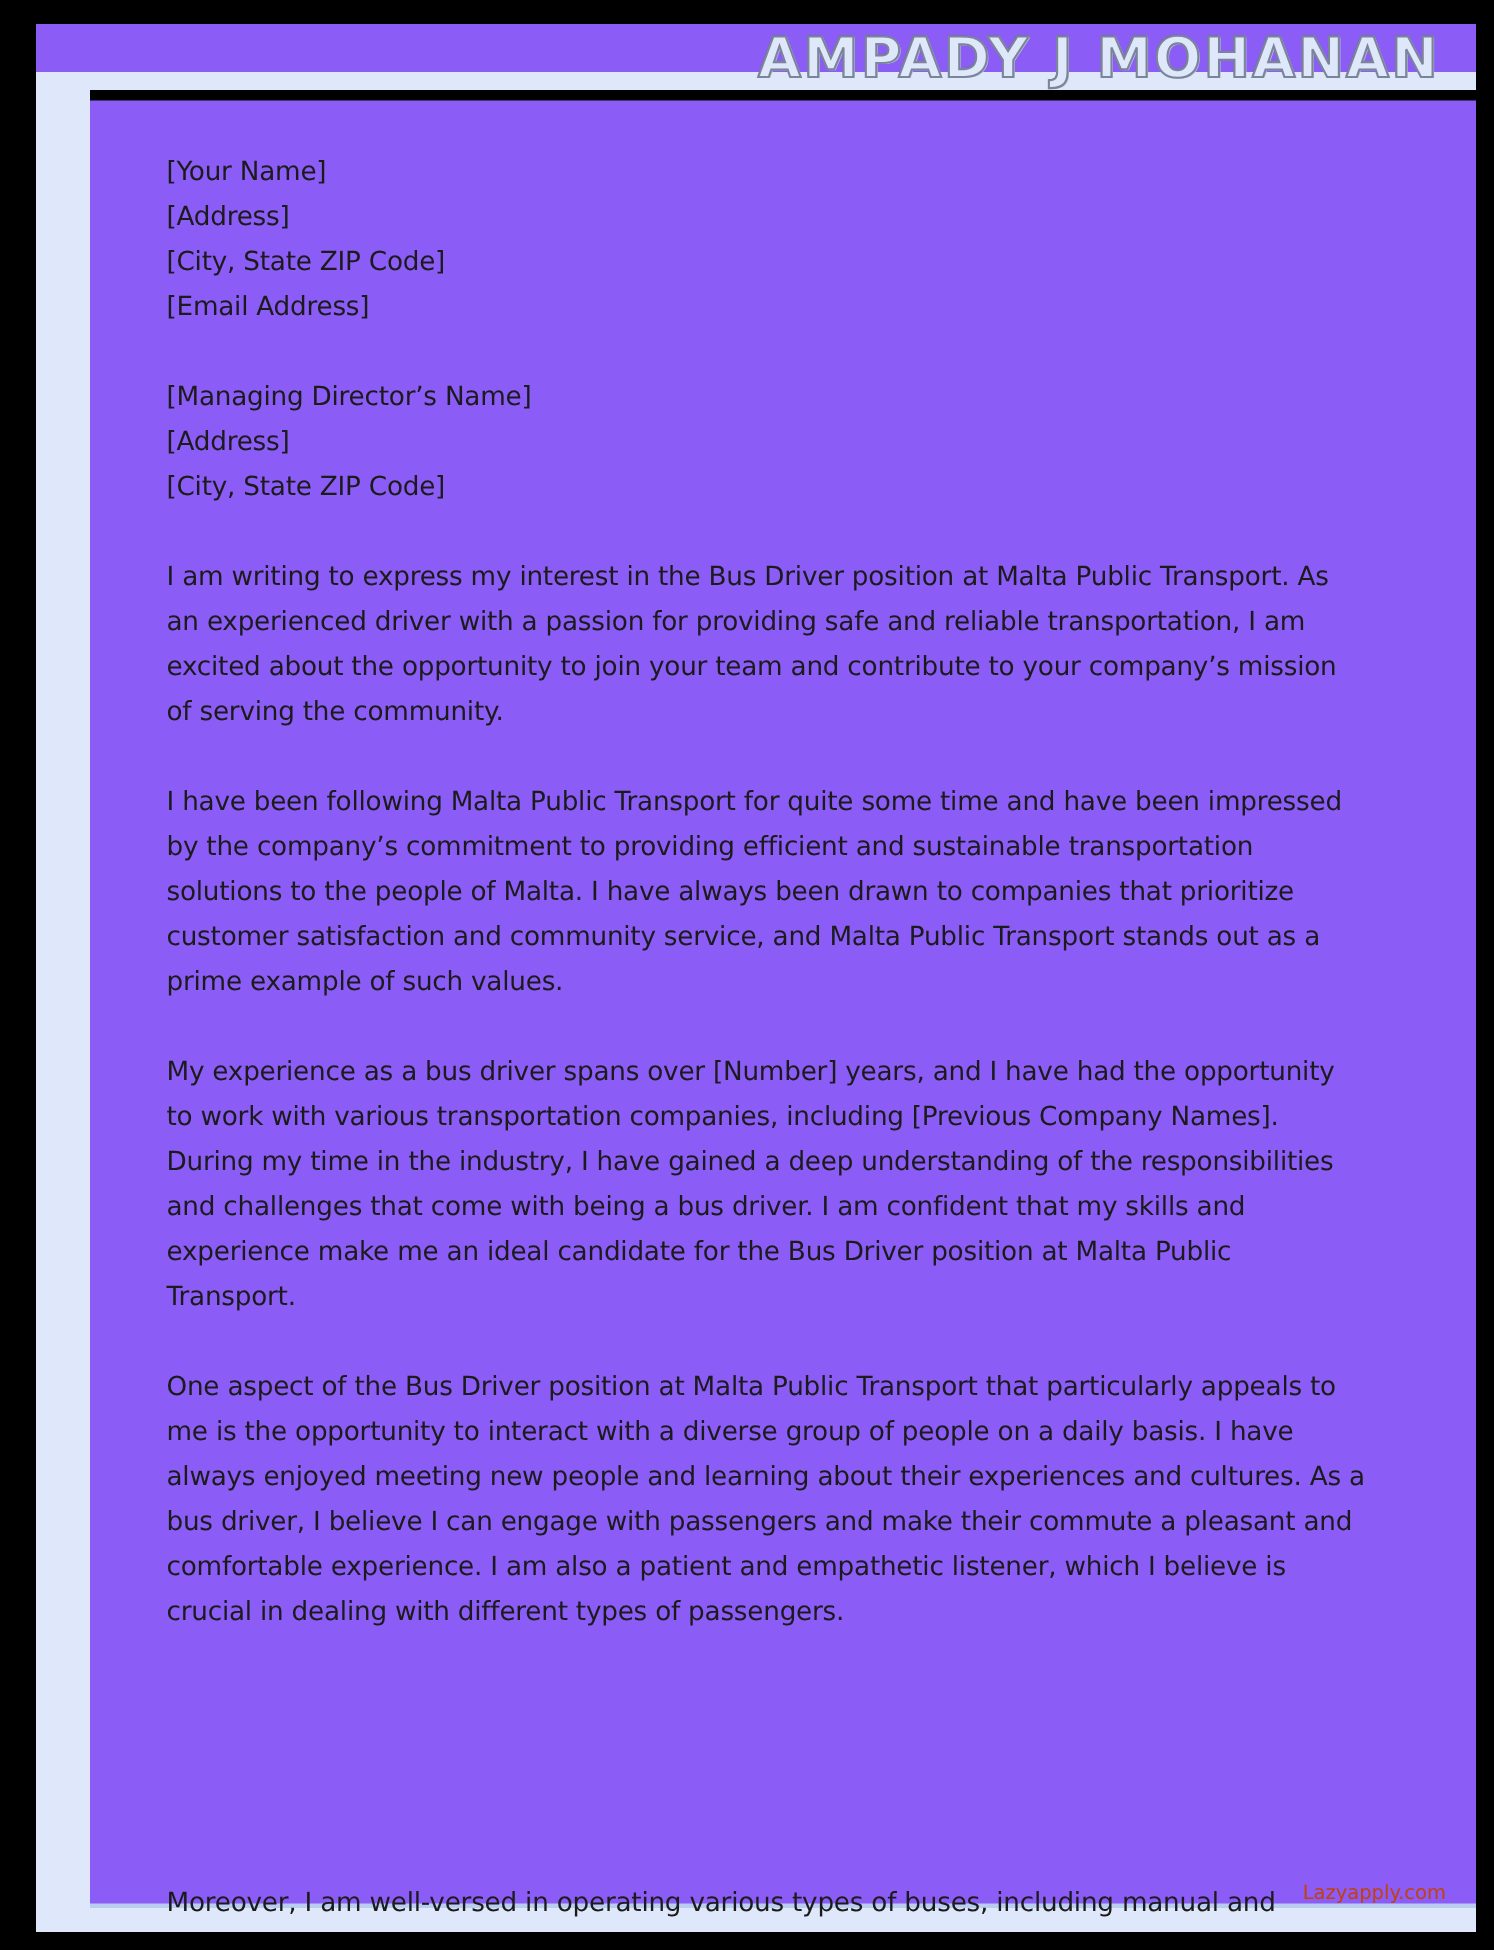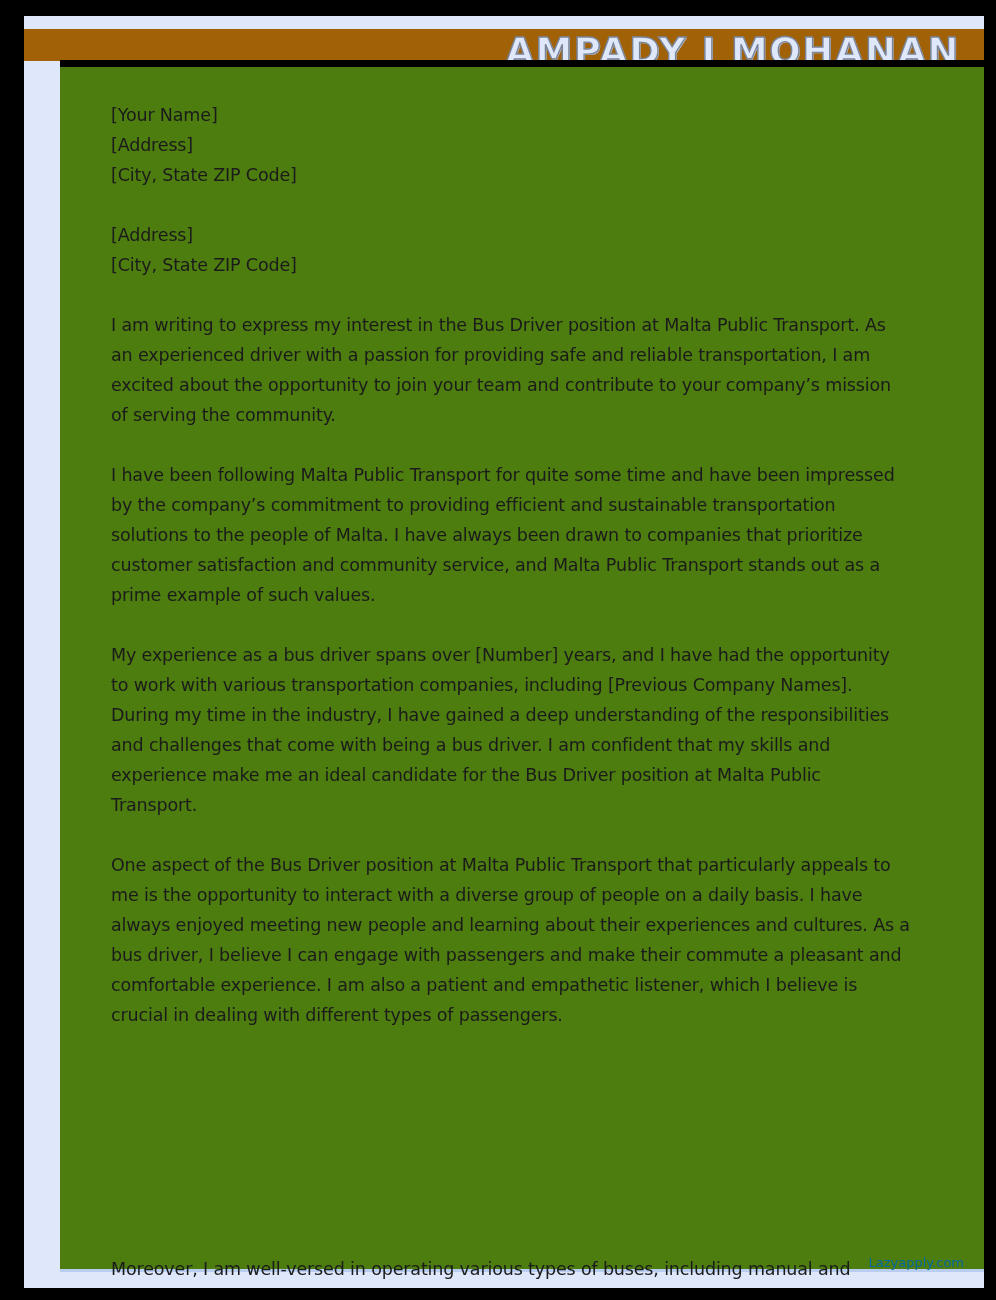--- a/index.html
+++ b/index.html
@@ -40,22 +40,21 @@
     overflow: hidden;
   }
 
   
   .banner {
     position: absolute;
     left: 0;
     top: 0;
     width: 972px;
     height: 32px;
-    background: #a16207;
-    margin-top: 13px;
+    background: #8b5cf6;
   }
   .banner-title {
     position: absolute;
     right: 36px;
     top: 1px;
     font-family: "DejaVu Sans", "Liberation Sans", sans-serif;
     font-size: 37px;
     font-weight: 700;
     letter-spacing: 1.5px;
     line-height: 44px;
@@ -75,21 +74,21 @@
     width: 936px;
     height: 1212px;
     background: #b8cdf0;
   }
   .sheet {
     position: absolute;
     left: 36px;
     top: 44px;
     width: 930px;
     height: 1209px;
-    background: #4d7c0f;
+    background: #8b5cf6;
     overflow: hidden;
   }
   .sheet-rule {
     position: absolute;
     left: 0;
     top: 0;
     width: 930px;
     height: 7px;
     background: #000000;
   }
@@ -135,21 +134,21 @@
   }
 
   
   .watermark {
     position: absolute;
     right: 32px;
     top: 1238px;
     font-family: "DejaVu Sans", "Liberation Sans", sans-serif;
     font-size: 13px;
     line-height: 18px;
-    color: #0369a1;
+    color: #c2410c;
     white-space: nowrap;
   }
 </style>
 </head>
 <body>
 
 <div class="viewport">
   <div class="canvas">
 
     <div class="banner">
@@ -160,23 +159,25 @@
 
     <div class="sheet">
       <div class="sheet-rule"></div>
 
       <div class="letter">
 
         <div class="blk">
           <span class="ln">[Your Name]</span>
           <span class="ln">[Address]</span>
           <span class="ln">[City, State ZIP Code]</span>
+          <span class="ln">[Email Address]</span>
         </div>
 
         <div class="blk">
+          <span class="ln">[Managing Director’s Name]</span>
           <span class="ln">[Address]</span>
           <span class="ln">[City, State ZIP Code]</span>
         </div>
 
 
         <p class="para">I am writing to express my interest in the Bus Driver position at Malta Public Transport. As an experienced driver with a passion for providing safe and reliable transportation, I am excited about the opportunity to join your team and contribute to your company’s mission of serving the community.</p>
         <p class="para">I have been following Malta Public Transport for quite some time and have been impressed by the company’s commitment to providing efficient and sustainable transportation solutions to the people of Malta. I have always been drawn to companies that prioritize customer satisfaction and community service, and Malta Public Transport stands out as a prime example of such values.</p>
         <p class="para">My experience as a bus driver spans over [Number] years, and I have had the opportunity to work with various transportation companies, including [Previous Company Names]. During my time in the industry, I have gained a deep understanding of the responsibilities and challenges that come with being a bus driver. I am confident that my skills and experience make me an ideal candidate for the Bus Driver position at Malta Public Transport.</p>
         <p class="para">One aspect of the Bus Driver position at Malta Public Transport that particularly appeals to me is the opportunity to interact with a diverse group of people on a daily basis. I have always enjoyed meeting new people and learning about their experiences and cultures. As a bus driver, I believe I can engage with passengers and make their commute a pleasant and comfortable experience. I am also a patient and empathetic listener, which I believe is crucial in dealing with different types of passengers.</p>
 

